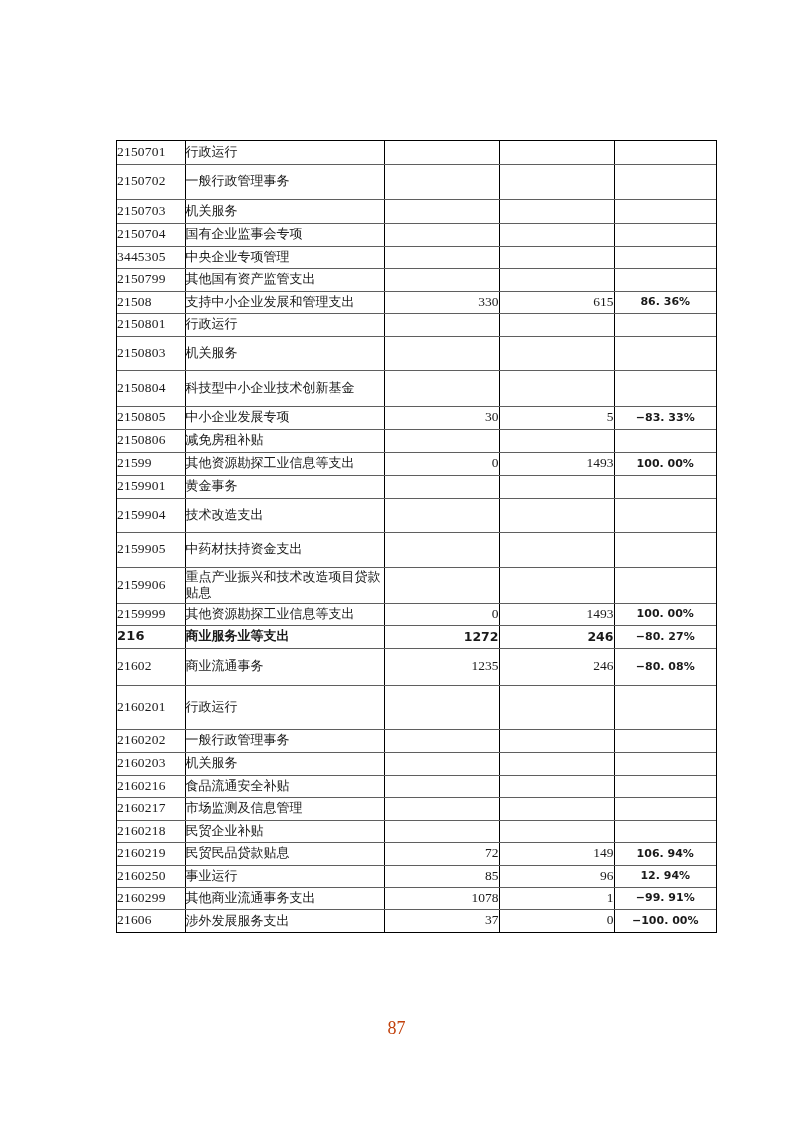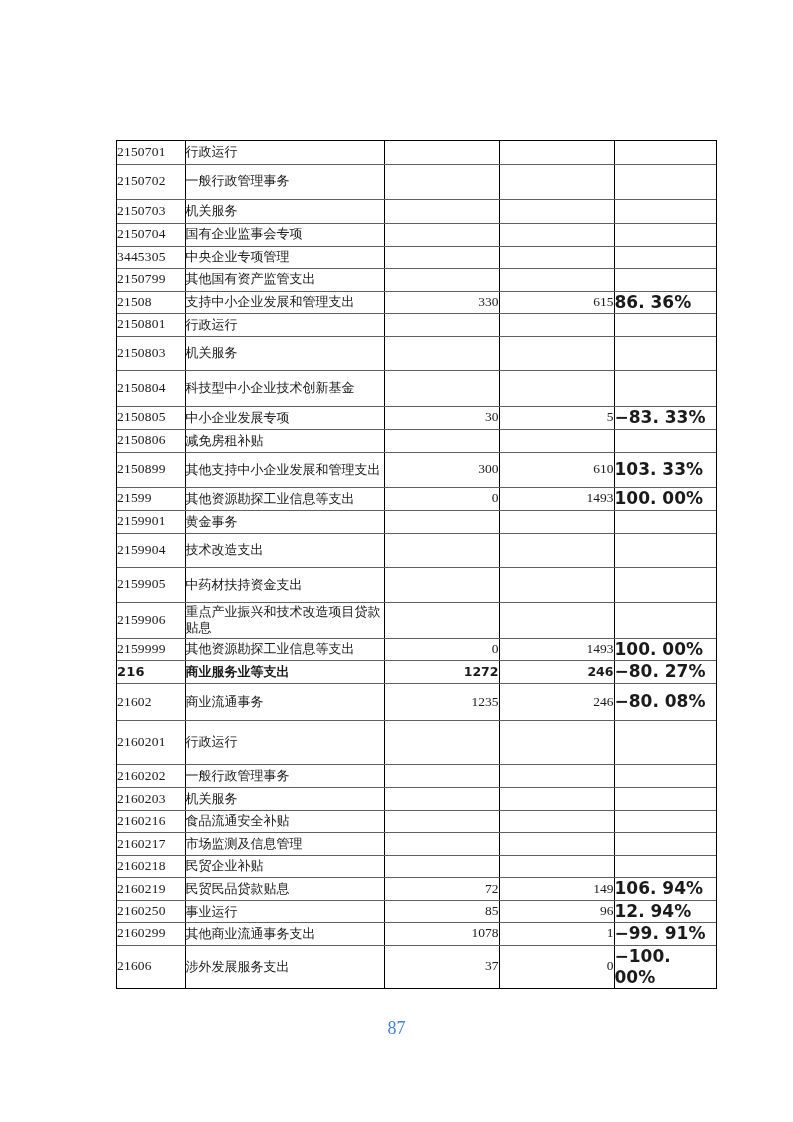--- a/index.html
+++ b/index.html
@@ -42,41 +42,41 @@
     font-size:13px;
     padding-left:2px;
     padding-right:1px;
   }
   td.c-v{
     text-align:right;
     font-size:13.5px;
     padding-right:2px;
   }
   td.c-pct{
-    text-align:left;
+    text-align:center;
     font-family:"DejaVu Sans","Liberation Sans",sans-serif;
     font-weight:bold;
-    font-size:17px;
+    font-size:11px;
     padding-right:1px;
   }
   tr.bold td{
     font-weight:bold;
     font-family:"DejaVu Sans","Liberation Sans",sans-serif;
   }
   tr.bold td.c-code{font-size:13px;}
   tr.bold td.c-name{font-size:13px;}
   tr.bold td.c-v{font-size:12.5px;}
   .page-number{
     position:absolute;
     left:0;right:0;
     top:1018px;
     text-align:center;
     font-size:18px;
     font-family:"Liberation Serif","DejaVu Serif",serif;
-    color:#3b82f6;
+    color:#c2410c;
   }
 </style>
 </head>
 <body>
 
 <div class="page">
 
   <div class="table-wrap">
     <table class="budget">
       <colgroup>
@@ -164,27 +164,20 @@
             <td class="c-v">5</td>
             <td class="c-pct">−83. 33%</td>
           </tr>
           <tr style="height: 23px;">
             <td class="c-code">2150806</td>
             <td class="c-name">减免房租补贴</td>
             <td class="c-v"></td>
             <td class="c-v"></td>
             <td class="c-pct"></td>
           </tr>
-          <tr style="height: 35px;">
-            <td class="c-code">2150899</td>
-            <td class="c-name">其他支持中小企业发展和管理支出</td>
-            <td class="c-v">300</td>
-            <td class="c-v">610</td>
-            <td class="c-pct">103. 33%</td>
-          </tr>
           <tr style="height: 23px;">
             <td class="c-code">21599</td>
             <td class="c-name">其他资源勘探工业信息等支出</td>
             <td class="c-v">0</td>
             <td class="c-v">1493</td>
             <td class="c-pct">100. 00%</td>
           </tr>
           <tr style="height: 23px;">
             <td class="c-code">2159901</td>
             <td class="c-name">黄金事务</td>

